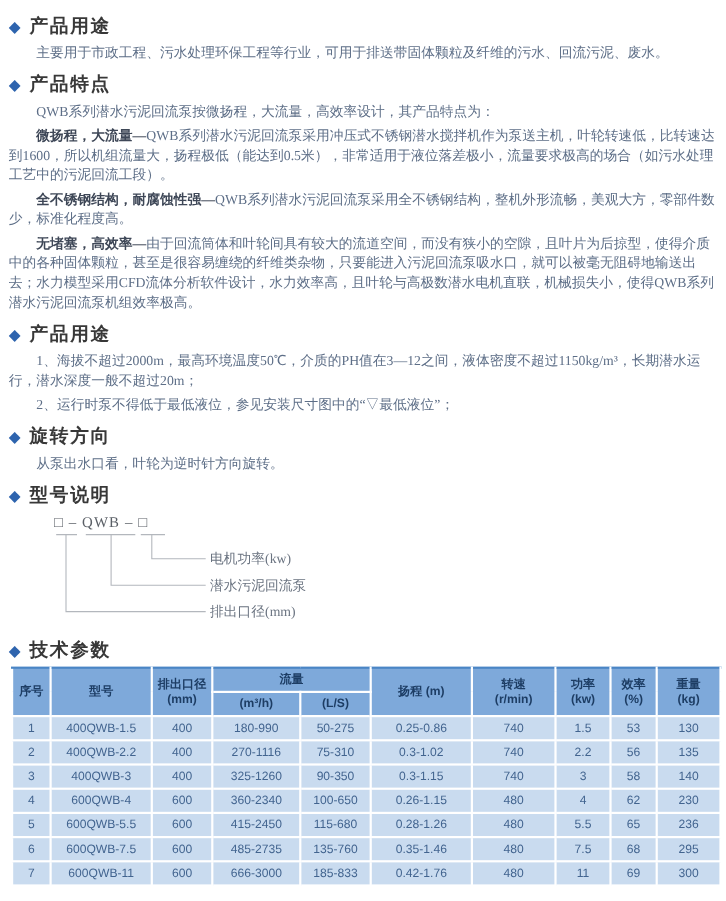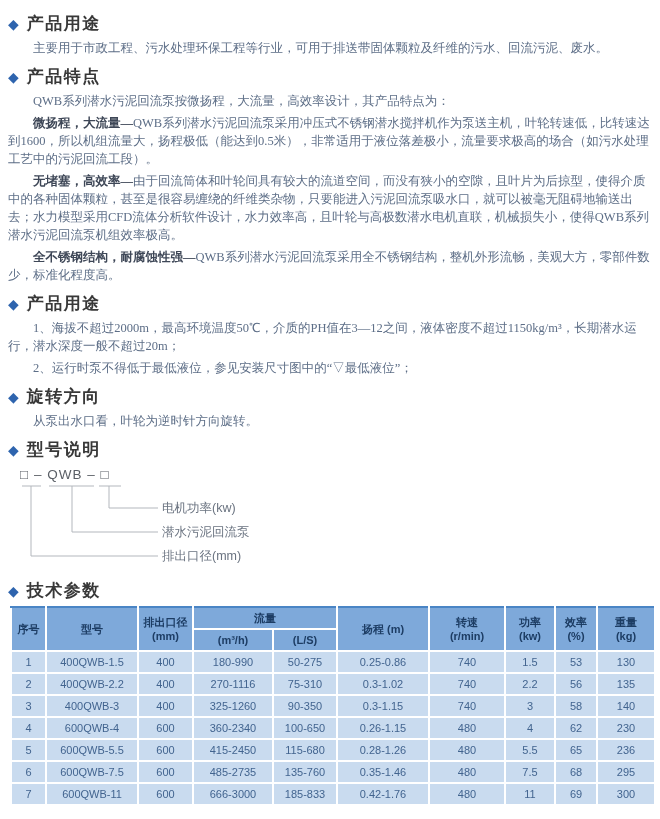--- a/index.html
+++ b/index.html
@@ -16,21 +16,21 @@
   .sec-title { font-size:17px; font-weight:bold; color:#383838; letter-spacing:1.5px; }
 
   
   p.body {
     font-size:12.5px; line-height:18px; color:#5d6e87;
     text-indent:2em; margin:3px 0 4px 0;font-family:Liberation Serif, serif;
   }
   p.body .lead { color:#3e4757; font-weight:bold; }
 
   
-  .model-block { position:relative; height:104px; margin:6px 0 0 12px; }
+  .model-block { position:relative; height:104px; margin:6px 0 0 41px;font-family:Liberation Serif, serif; }
   .model-code { position:absolute; left:0; top:0; font-size:13.5px; color:#5a5f66; letter-spacing:1px; }
   .model-lines { position:absolute; left:2px; top:0; }
   .mlabel { position:absolute; left:142px; font-size:12.5px; color:#6a7380; white-space:nowrap; }
 
   
   table.specs { width:644px; margin:3px 0 0 2px; border-collapse:collapse; text-align:center; table-layout:fixed; }
   .specs th, .specs td { border:2px solid #ffffff; }
   .specs th {
     background:#7ea9da; color:#1d3d64; font-weight:bold;
     font-size:11px; line-height:14px; padding:3px 1px;
@@ -51,22 +51,22 @@
     <span class="sec-title">产品用途</span>
   </div>
   <p class="body">主要用于市政工程、污水处理环保工程等行业，可用于排送带固体颗粒及纤维的污水、回流污泥、废水。</p>
 
   <div class="sec">
     <span class="diamond">◆</span>
     <span class="sec-title">产品特点</span>
   </div>
   <p class="body">QWB系列潜水污泥回流泵按微扬程，大流量，高效率设计，其产品特点为：</p>
   <p class="body"><b class="lead">微扬程，大流量—</b><span>QWB系列潜水污泥回流泵采用冲压式不锈钢潜水搅拌机作为泵送主机，叶轮转速低，比转速达到1600，所以机组流量大，扬程极低（能达到0.5米），非常适用于液位落差极小，流量要求极高的场合（如污水处理工艺中的污泥回流工段）。</span></p>
+  <p class="body"><b class="lead">全不锈钢结构，耐腐蚀性强—</b><span>QWB系列潜水污泥回流泵采用全不锈钢结构，整机外形流畅，美观大方，零部件数少，标准化程度高。</span></p>
   <p class="body"><b class="lead">无堵塞，高效率—</b><span>由于回流筒体和叶轮间具有较大的流道空间，而没有狭小的空隙，且叶片为后掠型，使得介质中的各种固体颗粒，甚至是很容易缠绕的纤维类杂物，只要能进入污泥回流泵吸水口，就可以被毫无阻碍地输送出去；水力模型采用CFD流体分析软件设计，水力效率高，且叶轮与高极数潜水电机直联，机械损失小，使得QWB系列潜水污泥回流泵机组效率极高。</span></p>
-  <p class="body"><b class="lead">全不锈钢结构，耐腐蚀性强—</b><span>QWB系列潜水污泥回流泵采用全不锈钢结构，整机外形流畅，美观大方，零部件数少，标准化程度高。</span></p>
 
   <div class="sec">
     <span class="diamond">◆</span>
     <span class="sec-title">产品用途</span>
   </div>
   <p class="body">1、海拔不超过2000m，最高环境温度50℃，介质的PH值在3—12之间，液体密度不超过1150kg/m³，长期潜水运行，潜水深度一般不超过20m；</p>
   <p class="body">2、运行时泵不得低于最低液位，参见安装尺寸图中的“▽最低液位”；</p>
 
   <div class="sec">
     <span class="diamond">◆</span>

